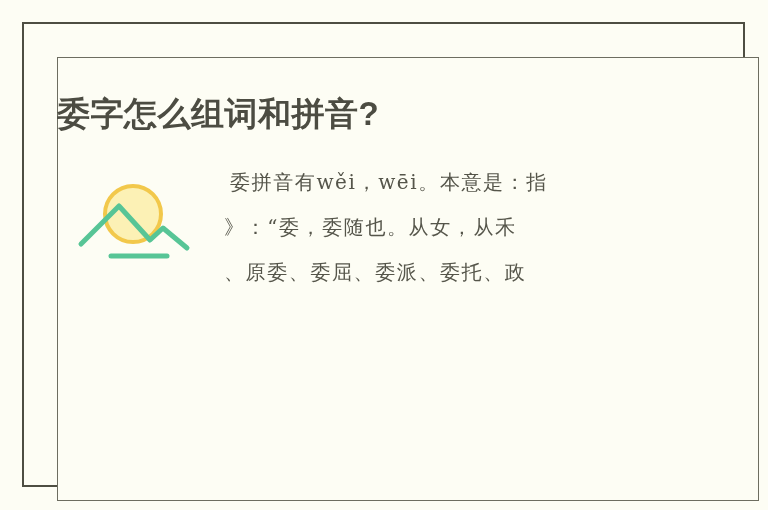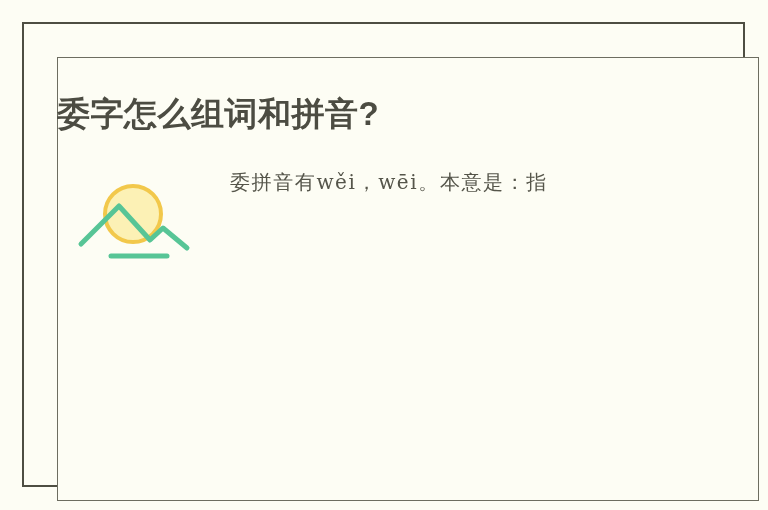--- a/index.html
+++ b/index.html
@@ -117,17 +117,19 @@
     <div class="thumb">
       <svg viewBox="0 0 120 90" xmlns="http://www.w3.org/2000/svg">
         <circle cx="58" cy="40" r="28" fill="#fcf1b5" stroke="#f2c84b" stroke-width="4"></circle>
         <polyline points="6,70 44,32 75,66 88,54 112,74" fill="none" stroke="#57c596" stroke-width="5" stroke-linecap="round" stroke-linejoin="round"></polyline>
         <line x1="36" y1="82" x2="92" y2="82" stroke="#57c596" stroke-width="5" stroke-linecap="round"></line>
       </svg>
     </div>
 
     <div class="body-text">
       <div class="body-line first">委拼音有wěi，wēi。本意是：指</div>
+      <div class="body-line">》：“委，委随也。从女，从禾</div>
+      <div class="body-line">、原委、委屈、委派、委托、政</div>
     </div>
 
   </div>
 
 </div>
 
 </body></html>

